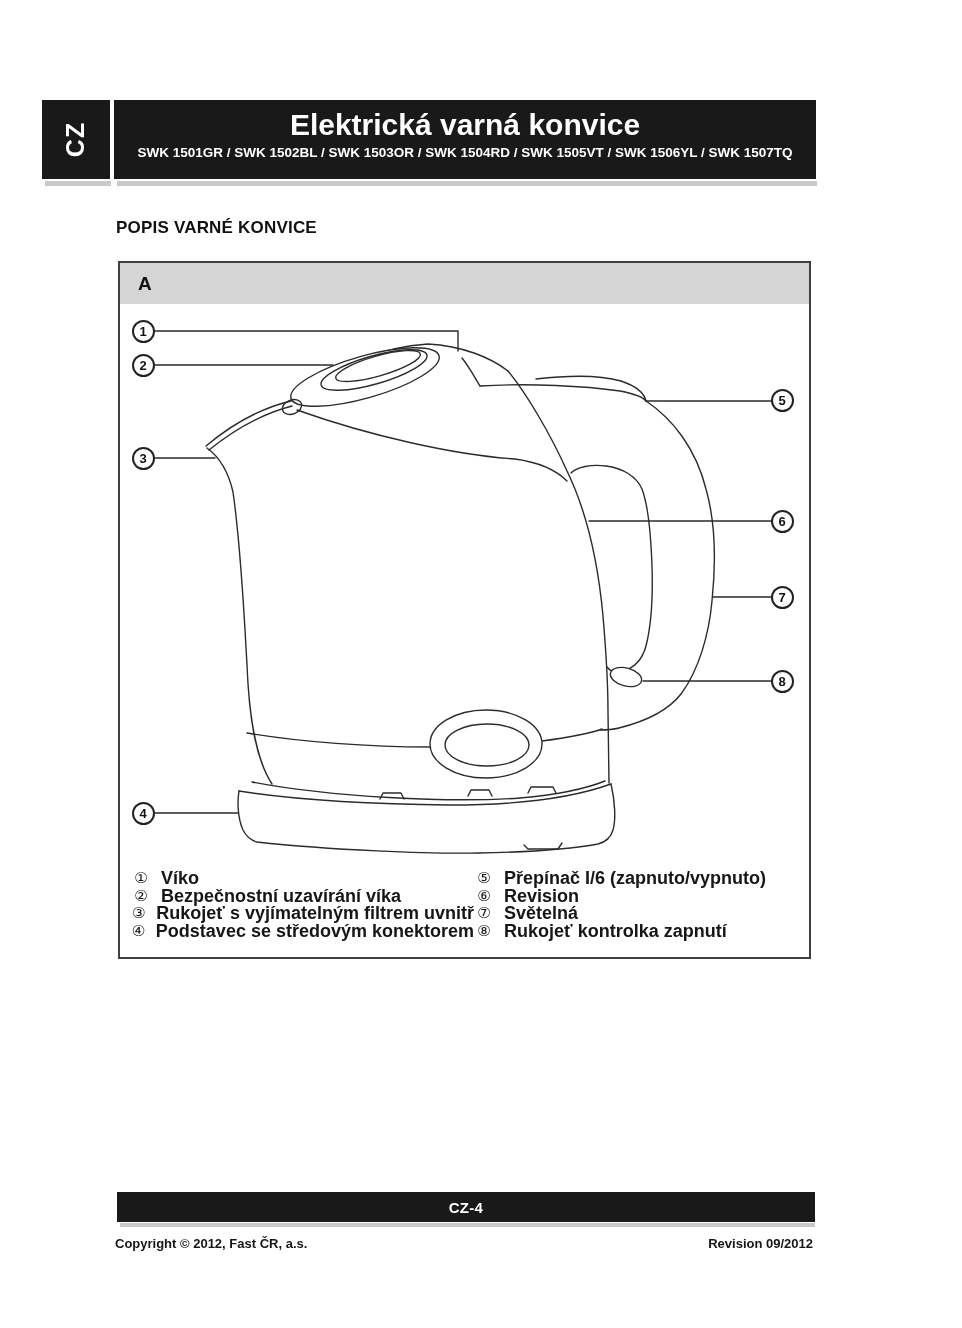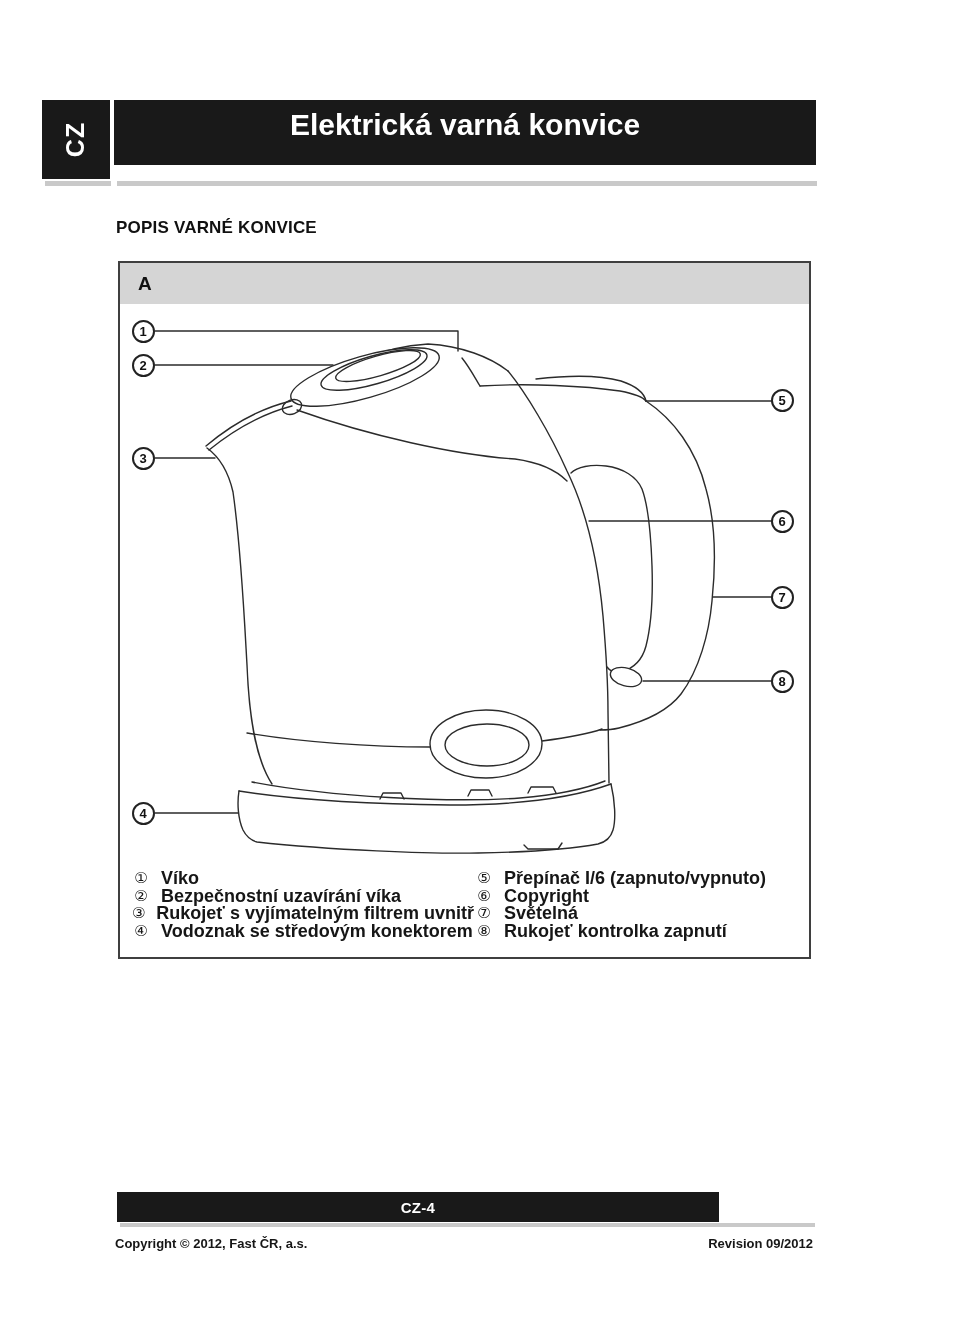--- a/index.html
+++ b/index.html
@@ -13,21 +13,21 @@
   
   .lang-box{
     left:42px;top:100px;width:68px;height:79px;background:#191919;
     display:flex;align-items:center;justify-content:center;
   }
   .lang-box span{
     color:#fff;font-size:25px;font-weight:bold;letter-spacing:1px;
     transform:rotate(-90deg);display:block;
   }
   .title-bar{
-    left:114px;top:100px;width:702px;height:65px;background:#191919;
+    left:114px;top:100px;width:702px;height:79px;background:#191919;
     display:flex;flex-direction:column;align-items:center;justify-content:flex-start;
     padding-top:7px;box-sizing:border-box;
   }
   .doc-title{color:#fff;font-size:30px;font-weight:600;line-height:36px;white-space:nowrap;}
   .doc-models{color:#fff;font-size:13.5px;font-weight:bold;line-height:17px;margin-top:1px;white-space:nowrap;}
   .shadow-strip{background:#c9c9c9;height:5px;}
   .strip-a{left:45px;top:181px;width:66px;}
   .strip-b{left:117px;top:181px;width:700px;}
 
   
@@ -61,38 +61,39 @@
   .legend-num{
     width:24px;text-align:center;font-size:15px;line-height:17px;
     font-family:"DejaVu Sans","Liberation Sans",sans-serif;color:#161616;
   }
   .legend-label{margin-left:8px;font-size:18px;font-weight:600;color:#161616;white-space:nowrap;}
   .legend-left{left:129px;top:870px;width:345px;}
   .legend-right{left:472px;top:870px;width:335px;}
 
   
   .footer-bar{
-    left:117px;top:1192px;width:602px;height:30px;background:#191919;
+    left:117px;top:1192px;width:698px;height:30px;background:#191919;
     display:flex;align-items:center;justify-content:center;
   }
   .footer-bar span{color:#fff;font-size:15px;font-weight:bold;letter-spacing:0.3px;}
   .strip-f{left:120px;top:1223px;width:695px;height:4px;background:#c9c9c9;}
   .copyright-line{
     left:115px;top:1236px;width:698px;display:flex;justify-content:space-between;
     font-size:13px;font-weight:bold;color:#161616;text-align:center;
   }
 </style>
 </head>
 <body>
 
 <div class="abs lang-box">
   <span>CZ</span>
 </div>
 <div class="abs title-bar">
   <div class="doc-title">Elektrická varná konvice</div>
+  <div class="doc-models">SWK 1501GR / SWK 1502BL / SWK 1503OR / SWK 1504RD / SWK 1505VT / SWK 1506YL / SWK 1507TQ</div>
 </div>
 <div class="abs shadow-strip strip-a"></div>
 <div class="abs shadow-strip strip-b"></div>
 
 <div class="abs section-heading">POPIS VARNÉ KONVICE</div>
 
 <div class="abs diagram-box">
   <div class="diagram-band">
     <span>A</span>
   </div>
@@ -175,31 +176,31 @@
   <div class="legend-row">
     <span class="legend-num">②</span>
     <span class="legend-label">Bezpečnostní uzavírání víka</span>
   </div>
   <div class="legend-row">
     <span class="legend-num">③</span>
     <span class="legend-label">Rukojeť s vyjímatelným filtrem uvnitř</span>
   </div>
   <div class="legend-row">
     <span class="legend-num">④</span>
-    <span class="legend-label">Vodoznak se středovým konektorem</span>
+    <span class="legend-label">Podstavec se středovým konektorem</span>
   </div>
 </div>
 <div class="abs legend-col legend-right">
   <div class="legend-row">
     <span class="legend-num">⑤</span>
     <span class="legend-label">Přepínač I/6 (zapnuto/vypnuto)</span>
   </div>
   <div class="legend-row">
     <span class="legend-num">⑥</span>
-    <span class="legend-label">Copyright</span>
+    <span class="legend-label">Revision</span>
   </div>
   <div class="legend-row">
     <span class="legend-num">⑦</span>
     <span class="legend-label">Světelná</span>
   </div>
   <div class="legend-row">
     <span class="legend-num">⑧</span>
     <span class="legend-label">Rukojeť kontrolka zapnutí</span>
   </div>
 </div>

